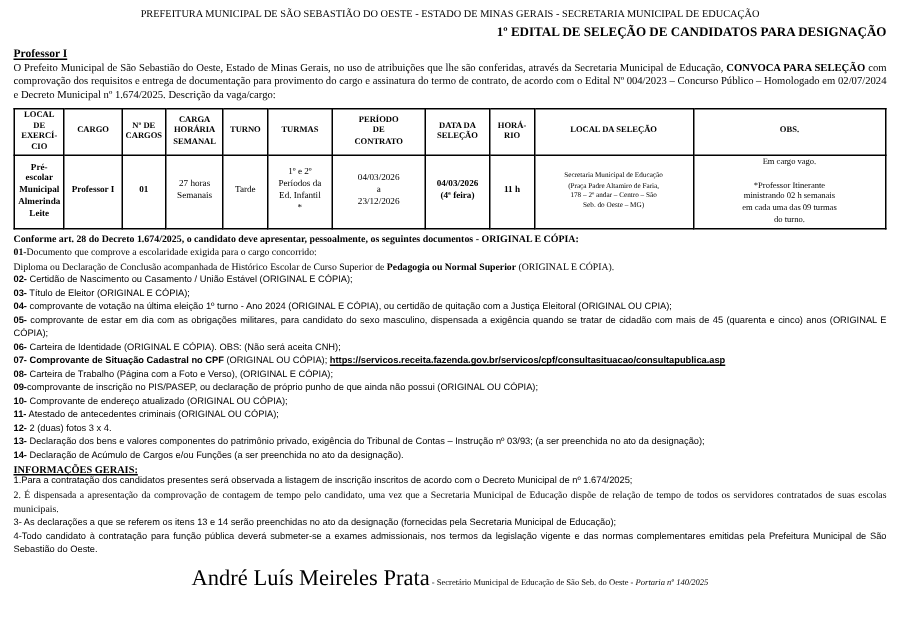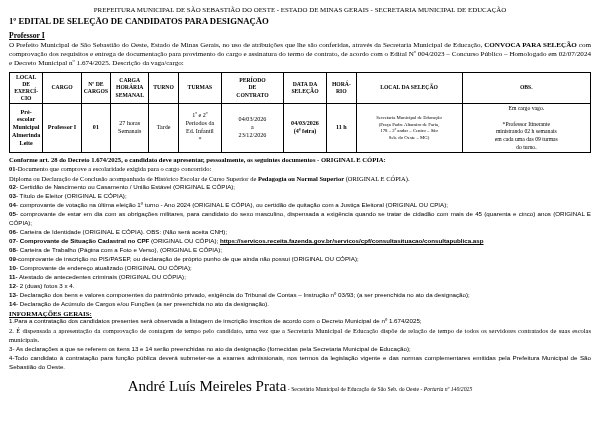--- a/index.html
+++ b/index.html
@@ -5,21 +5,21 @@
   html,body { margin:0; padding:0; }
   body {
     width:600px; height:424px;
     background:#ffffff; color:#000000;
     font-family:"Liberation Serif", serif;
     overflow:hidden;
   }
   .page { padding:6px 9px 0 9px; }
 
   .hline { text-align:center; font-size:6.9px; line-height:1.3; }
-  .title { text-align:left; font-size:8.7px; font-weight:bold; line-height:1.2; margin-top:1px; }
+  .title { text-align:right; font-size:8.7px; font-weight:bold; line-height:1.2; margin-top:1px; }
   .section-heading { font-size:7.7px; font-weight:bold; text-decoration:underline; margin-top:5px; }
 
   .intro { font-size:7.1px; text-align:justify; line-height:1.24; margin:1px 0 4px 0; }
 
   table.vac { width:100%; border-collapse:collapse; table-layout:fixed; }
   .vac th, .vac td {
     border:1px solid #000; text-align:center; vertical-align:middle;
     padding:1px 2px; white-space:pre-line; overflow:hidden;
   }
   .vac th { font-size:5.7px; font-weight:bold; line-height:1.25; }

